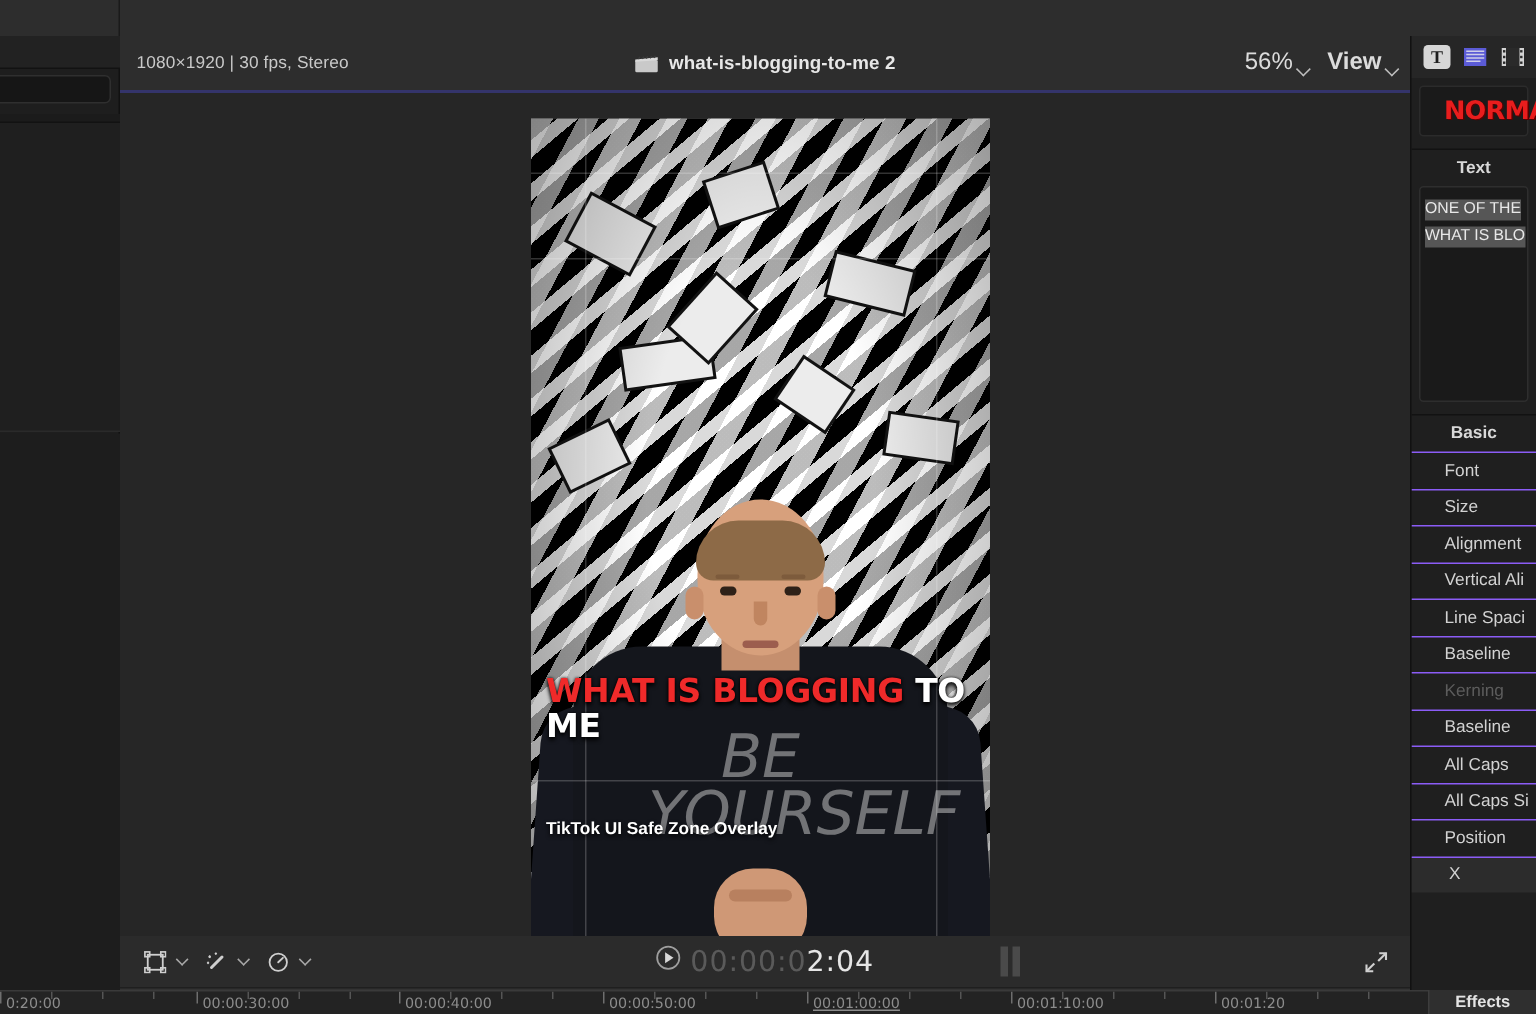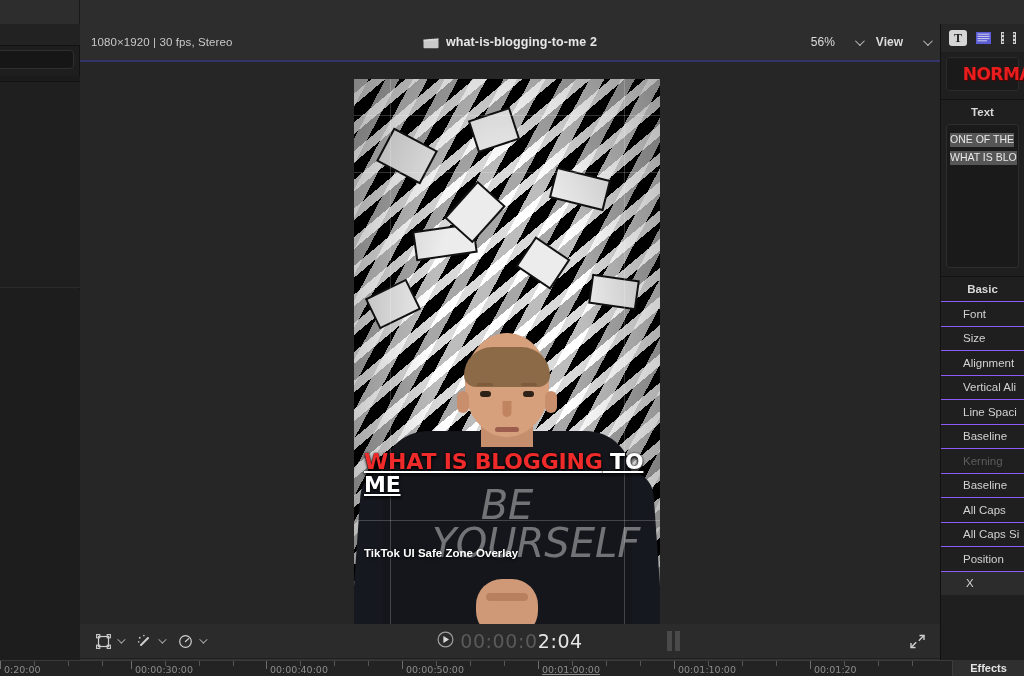--- a/index.html
+++ b/index.html
@@ -27,21 +27,21 @@
 
   
   .viewer { position:absolute; left:80px; top:24px; width:860px; height:652px; background:#fde047; }
   .viewer-header { position:absolute; left:0; top:0; width:860px; height:36px; background:#2d2d2d; display:flex; align-items:center; }
   .vh-meta { margin-left:11px; color:#c9c9c9; font-size:11.5px; letter-spacing:0.1px; }
   .vh-center { position:absolute; left:0; right:0; top:0; height:36px; display:flex; align-items:center; justify-content:center; gap:7px; pointer-events:none; }
   .clap { width:16px; height:13px; position:relative; display:inline-block; }
   .clap svg { display:block; }
   .vh-title { color:#e7e7e7; font-size:12.5px; font-weight:bold; letter-spacing:0.1px; }
   .vh-right { position:absolute; right:10px; top:0; height:36px; display:flex; align-items:center; gap:14px; }
-  .zoomlvl, .viewbtn { color:#dcdcdc; font-size:12px; display:flex; align-items:center; gap:20px; cursor:default; }
+  .zoomlvl, .viewbtn { color:#dcdcdc; font-size:16px; display:flex; align-items:flex-end; gap:2px; cursor:default; }
   .viewbtn { font-weight:bold; }
   .chev { width:7px; height:7px; border-right:1.4px solid #bdbdbd; border-bottom:1.4px solid #bdbdbd; transform:rotate(45deg) translateY(-2px); }
 
   .viewer-canvas { position:absolute; left:0; top:36px; width:860px; height:564px; background:#262626; overflow:hidden; }
   .topline { position:absolute; left:0; top:0; width:860px; height:2px; background:#34346b; }
 
   
   .frame { position:absolute; left:274px; top:19px; width:306px; height:545px; overflow:hidden; background:#3a3a3a; }
   .bg-graffiti {
     position:absolute; inset:0;
@@ -84,21 +84,21 @@
   .guides .gv { width:1px; top:0; bottom:0; } .guides .gh { height:1px; left:0; right:0; }
 
   
   .caption { position:absolute; left:6px; right:6px; top:370px; }
   .cap-line1, .cap-line2 {
     font-family:"DejaVu Sans", sans-serif; font-weight:bold; font-style:normal;
     letter-spacing:-0.2px; line-height:1.06; text-align:left;
     color:#fff; text-shadow:0 2px 3px rgba(0,0,0,.95), 0 0 2px rgba(0,0,0,.9);
   }
   .cap-line1 { font-size:14.5px; padding-left:4px; }
-  .cap-line2 { font-size:22px; padding-left:4px; margin-top:1px;text-decoration:underline; }
+  .cap-line2 { font-size:22px; padding-left:4px; margin-top:1px; }
   .cap-hl { color:#ef2a2a; }
   .overlay-meta { position:absolute; left:10px; top:466px; color:#fff; font-size:11.5px; font-weight:bold; text-shadow:0 1px 3px rgba(0,0,0,.95); line-height:1.55; }
   .overlay-meta .sub { font-weight:normal; font-size:12px; }
 
   
   .viewer-bottom { position:absolute; left:0; top:600px; width:860px; height:34px; background:#2b2b2b; display:flex; align-items:center; }
   .vb-tools { display:flex; align-items:center; gap:3px; margin-left:12px; }
   .tool { width:22px; height:22px; display:flex; align-items:center; justify-content:center; }
   .minichev { width:6px; height:6px; border-right:1.3px solid #a8a8a8; border-bottom:1.3px solid #a8a8a8; transform:rotate(45deg) translateY(-2px); margin-right:7px; }
   .tc { position:absolute; left:0; right:0; top:0; height:34px; display:flex; align-items:center; justify-content:center; gap:6px; pointer-events:none; }

